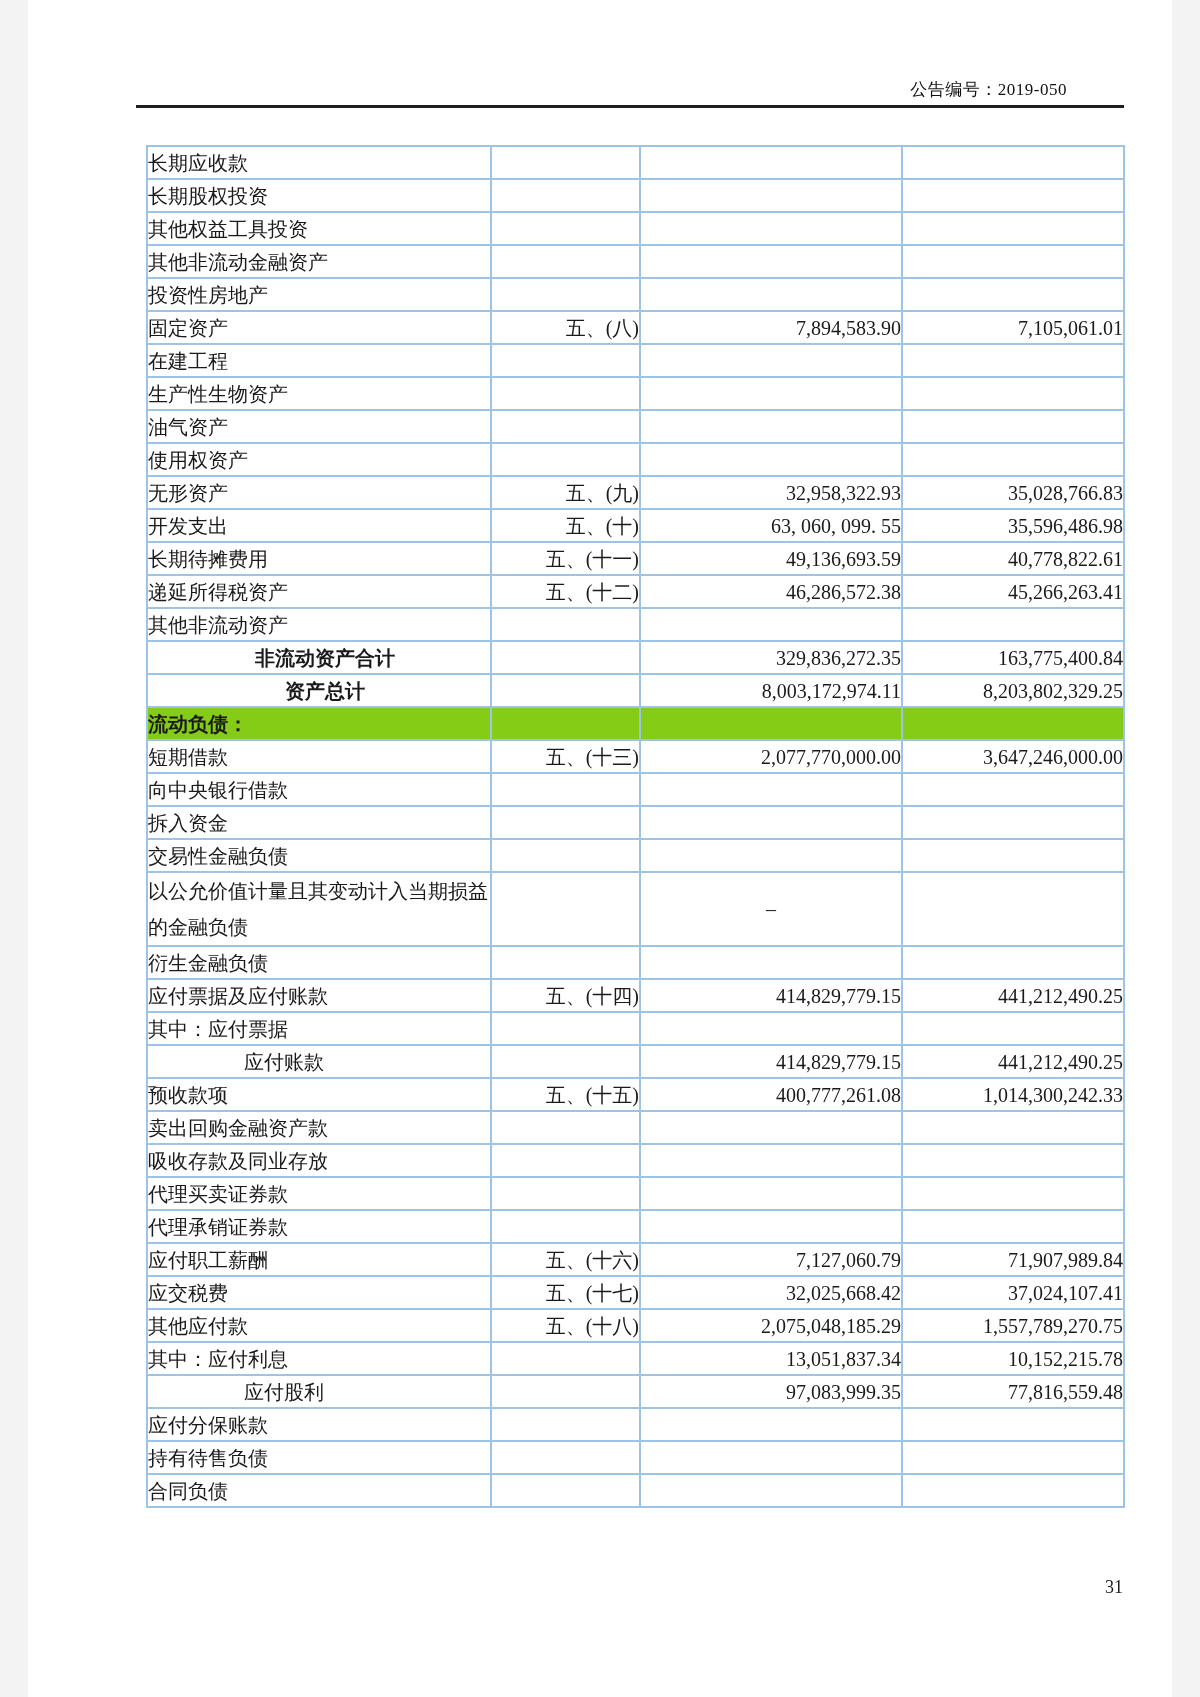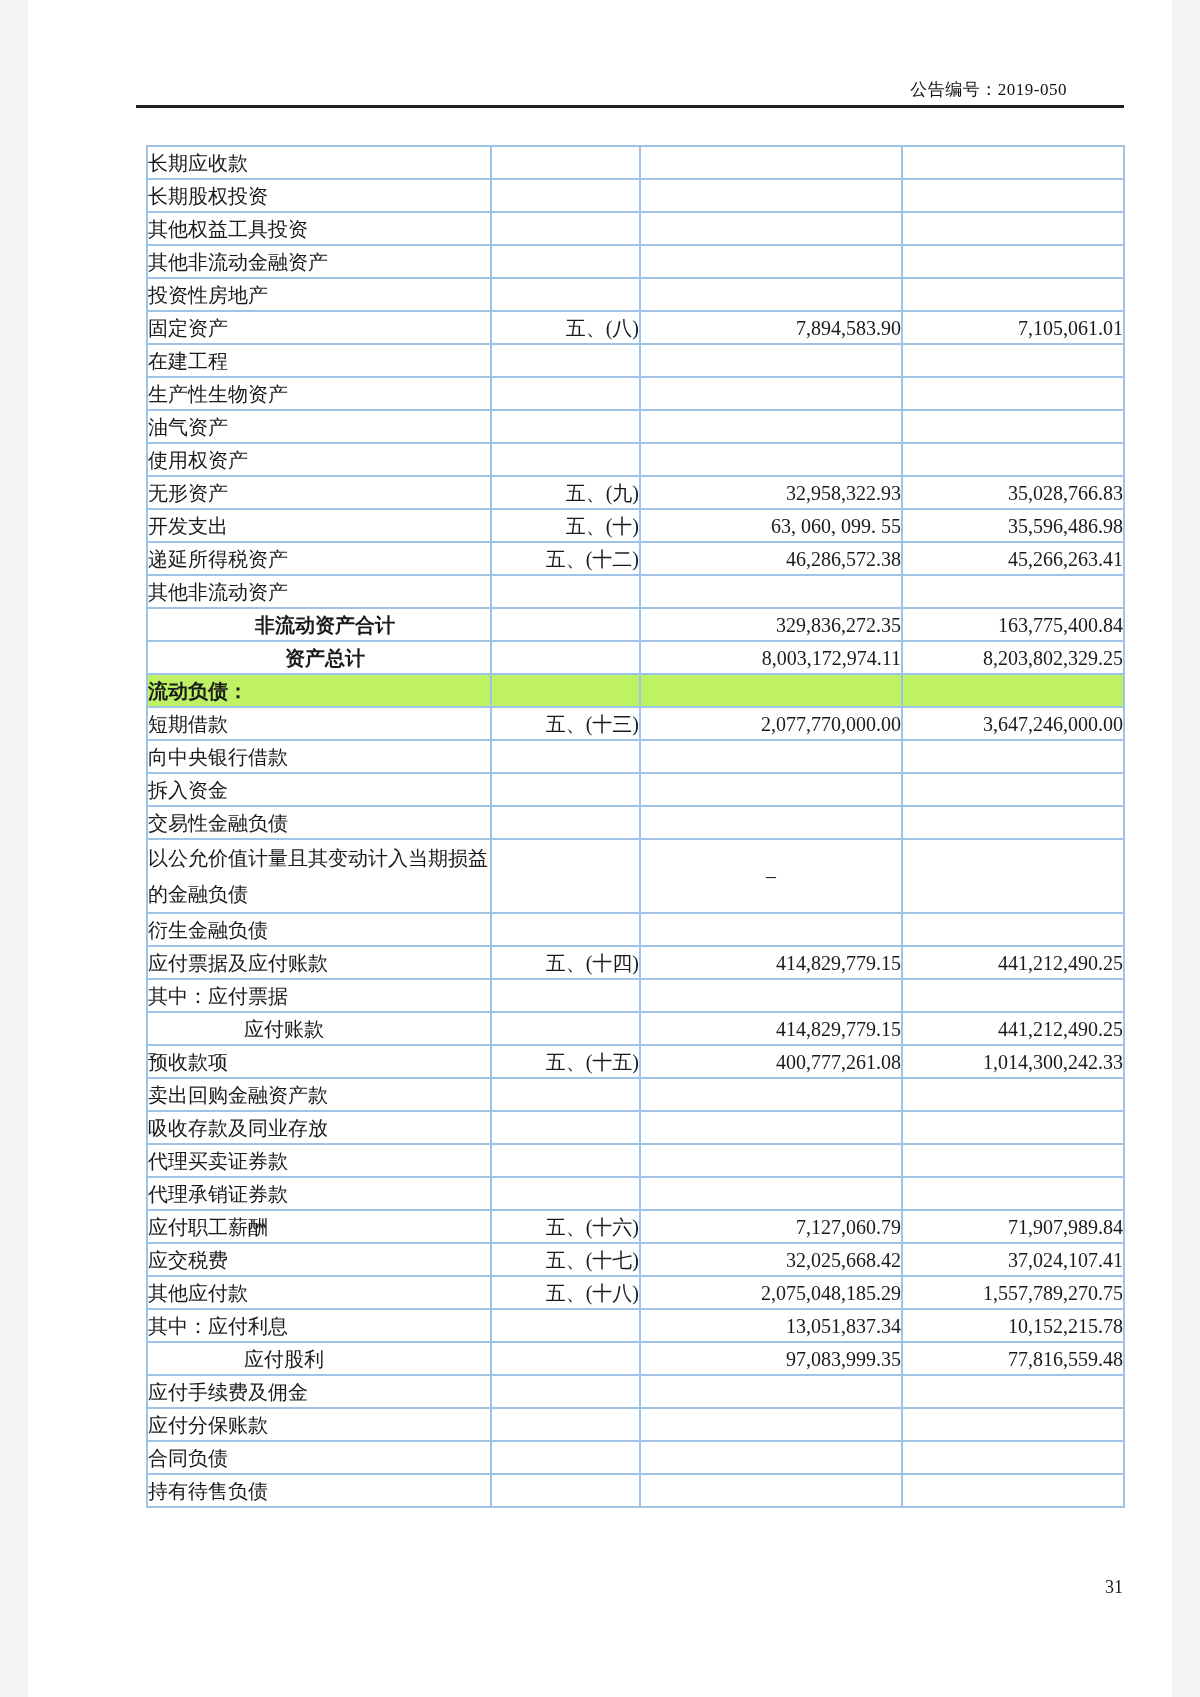--- a/index.html
+++ b/index.html
@@ -40,21 +40,21 @@
     overflow:hidden;
     vertical-align:middle;
     background:#ffffff;
   }
   td.c-label {
     background:#d9d9d9;
     padding:0 6px 0 10px;
   }
   td.c-label.total { text-align:center; font-weight:bold; padding-left:12px; }
   td.c-label.indent { padding-left:96px; }
-  tr.section td { background:#bef264; }
+  tr.section td { background:#84cc16; }
   tr.section td.c-label { font-weight:bold; }
   td.c-note { text-align:right; font-size:19px; }
   td.c-num  { text-align:right; padding-right:10px; font-size:19px; }
   td.c-num.center { text-align:center; padding-right:0; }
   tr.tall td { height:68px; }
   tr.tall td.c-label { line-height:1.8; }
   .page-num {
     position:absolute;
     top:1577px; left:118px; width:977px;
     text-align:right;
@@ -144,20 +144,26 @@
           <td class="c-num">32,958,322.93</td>
           <td class="c-num">35,028,766.83</td>
         </tr>
         <tr>
           <td class="c-label">开发支出</td>
           <td class="c-note">五、(十)</td>
           <td class="c-num">63, 060, 099. 55</td>
           <td class="c-num">35,596,486.98</td>
         </tr>
         <tr>
+          <td class="c-label">长期待摊费用</td>
+          <td class="c-note">五、(十一)</td>
+          <td class="c-num">49,136,693.59</td>
+          <td class="c-num">40,778,822.61</td>
+        </tr>
+        <tr>
           <td class="c-label">递延所得税资产</td>
           <td class="c-note">五、(十二)</td>
           <td class="c-num">46,286,572.38</td>
           <td class="c-num">45,266,263.41</td>
         </tr>
         <tr>
           <td class="c-label">其他非流动资产</td>
           <td class="c-note"></td>
           <td class="c-num"></td>
           <td class="c-num"></td>
@@ -288,39 +294,33 @@
           <td class="c-num">13,051,837.34</td>
           <td class="c-num">10,152,215.78</td>
         </tr>
         <tr>
           <td class="c-label indent">应付股利</td>
           <td class="c-note"></td>
           <td class="c-num">97,083,999.35</td>
           <td class="c-num">77,816,559.48</td>
         </tr>
         <tr>
-          <td class="c-label">应付手续费及佣金</td>
-          <td class="c-note"></td>
-          <td class="c-num"></td>
-          <td class="c-num"></td>
-        </tr>
-        <tr>
           <td class="c-label">应付分保账款</td>
           <td class="c-note"></td>
           <td class="c-num"></td>
           <td class="c-num"></td>
         </tr>
         <tr>
+          <td class="c-label">持有待售负债</td>
+          <td class="c-note"></td>
+          <td class="c-num"></td>
+          <td class="c-num"></td>
+        </tr>
+        <tr>
           <td class="c-label">合同负债</td>
-          <td class="c-note"></td>
-          <td class="c-num"></td>
-          <td class="c-num"></td>
-        </tr>
-        <tr>
-          <td class="c-label">持有待售负债</td>
           <td class="c-note"></td>
           <td class="c-num"></td>
           <td class="c-num"></td>
         </tr>
       </tbody>
   </table>
 
   <div class="page-num">31</div>
 
 </div>

